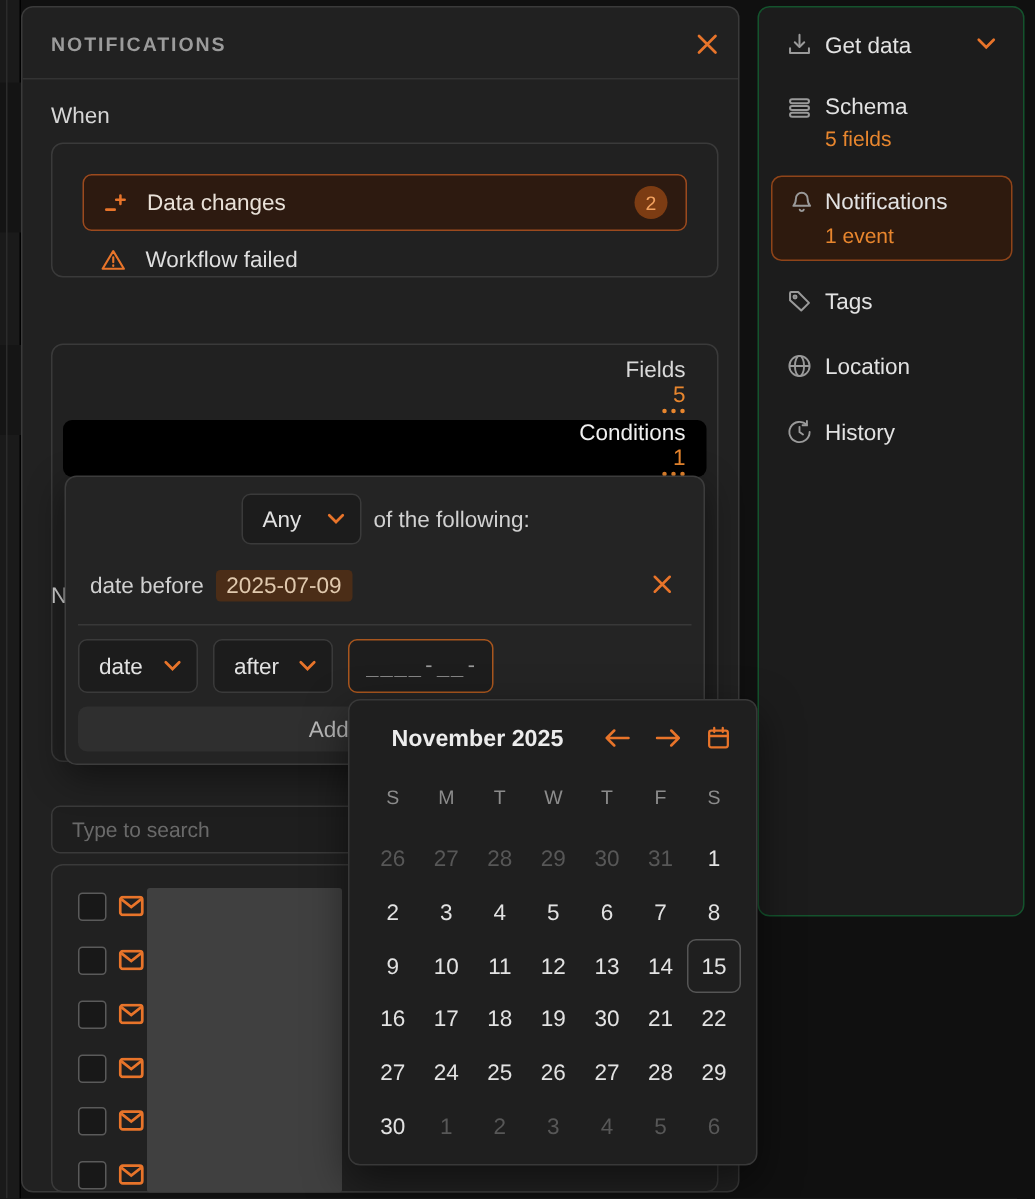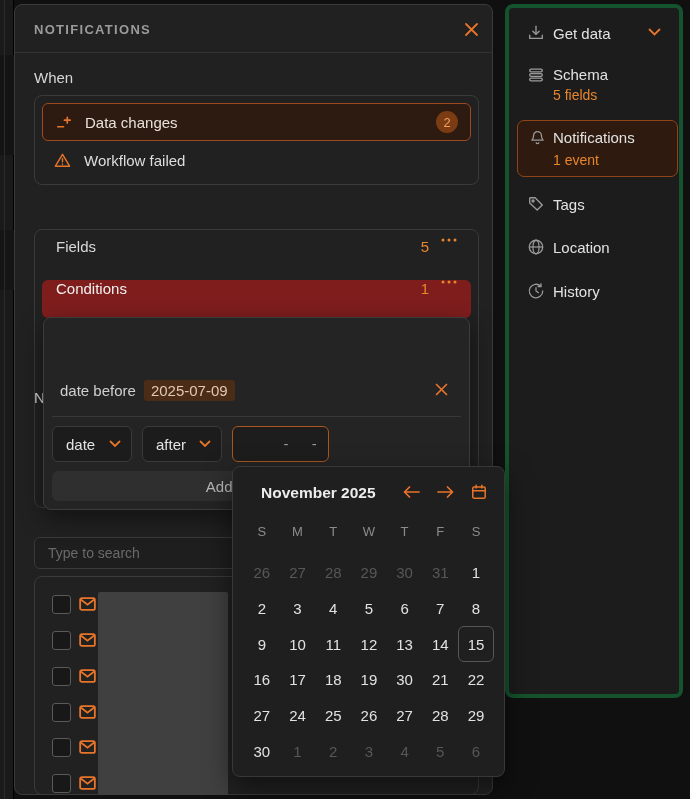--- a/index.html
+++ b/index.html
@@ -28,42 +28,42 @@
   .panel-title {
     position:absolute; left:19px; top:17px;
     font-size:13px; font-weight:700; letter-spacing:1.3px; color:#9b9b9b;
   }
   .close-btn { position:absolute; right:8px; top:11px; width:26px; height:26px; display:flex; align-items:center; justify-content:center; color:#e8742a; cursor:pointer; }
 
   .section-label { position:absolute; left:19px; font-size:15px; color:#d6d6d6; }
 
   .when-box {
     position:absolute; left:19px; top:90px; width:445px; height:90px;
-    border:1px solid #3a3a3a; border-radius:8px; padding:7px;
+    border:1px solid #3a3a3a; border-radius:8px; padding:20px;
   }
   .opt-row {
     height:38px; border-radius:6px; display:flex; align-items:center; padding:0 12px; gap:13px;
     font-size:15px; color:#dedede;
   }
   .opt-row.active { background:#2d1a10; border:1px solid #9c4a1e; color:#e9e1d8; }
   .badge {
     margin-left:auto; min-width:22px; height:22px; border-radius:11px;
     background:#7c3c13; color:#f2a15f; font-size:13px;
     display:flex; align-items:center; justify-content:center; padding:0 6px;
   }
 
   .track-box {
     position:absolute; left:19px; top:224px; width:445px; height:279px;
     border:1px solid #3a3a3a; border-radius:8px; padding:8px 7px;
   }
   .track-row {
-    height:38px; border-radius:6px; display:flex; align-items:flex-start; padding:0 14px;
-    font-size:15px; color:#d9d9d9;
-  }
-  .track-row.selected { background:#7f1d1d; color:#f0f0f0; }
+    height:38px; border-radius:6px; display:flex; align-items:flex-end; padding:0 14px;
+    font-size:15px; color:#d9d9d9;flex-direction:column;
+  }
+  .track-row.selected { background:#000000; color:#f0f0f0; }
   .track-count { margin-left:auto; color:#e8862e; font-size:15px; }
   .dots-icon { margin-left:12px; color:#e8862e; display:flex; align-items:center; }
 
   .hidden-heading {
     position:absolute; left:19px; top:384px; width:10px; height:18px;
     overflow:hidden; font-size:15px; color:#d6d6d6; white-space:nowrap;
   }
 
   .search-box {
     position:absolute; left:19px; top:532px; width:445px; height:32px;
@@ -158,22 +158,22 @@
   .cal-grid { top:88px; grid-auto-rows:35.7px; }
   .cal-cell {
     display:flex; align-items:center; justify-content:center;
     font-size:15px; color:#e2e2e2; cursor:pointer; border-radius:6px;
   }
   .cal-cell.muted { color:#575757; }
   .cal-cell.selected { border:1px solid #555; }
 
   
   .sidebar {
-    left:505px; top:4px; width:178px; height:694px;
-    background:#1c1c1c; border:4px solid #14532d; border-radius:8px; z-index:1;
+    left:505px; top:4px; width:178px; height:607px;
+    background:#1c1c1c; border:1px solid #14532d; border-radius:8px; z-index:1;
   }
   .side-item { position:absolute; left:0; width:100%; }
   .side-icon { position:absolute; left:18px; color:#9a9a9a; display:flex; }
   .side-label { position:absolute; left:44px; font-size:15px; color:#e2e2e2; }
   .side-sub { position:absolute; left:44px; font-size:14px; color:#e8862e; }
   .side-chevron { position:absolute; right:18px; color:#e8742a; display:flex; }
   .side-active {
     position:absolute; left:8px; top:112px; width:161px; height:57px;
     background:#2e1a0e; border:1px solid #8f4419; border-radius:7px;
   }
@@ -315,20 +315,31 @@
           </svg>
         </span>
       <span class="recip-frag"></span>
     </div>
   </div>
 
   <div class="redact"></div>
 </div>
 
 <div class="abs cond-popup">
+  <div class="any-row">
+    <div class="select-box any-select">
+      <span>Any</span>
+      <span class="chev">
+        <svg width="12" height="8" viewBox="0 0 12 8" fill="none" stroke="currentColor" stroke-width="1.8" stroke-linecap="round">
+            <path d="M1.5 1.5L6 6l4.5-4.5"></path>
+          </svg>
+      </span>
+    </div>
+    <div class="any-suffix">of the following:</div>
+  </div>
 
   <div class="cond-item">
     <span>date before</span>
     <span class="cond-chip">2025-07-09</span>
   </div>
   <div class="cond-remove">
     <svg width="13" height="13" viewBox="0 0 13 13">
         <path d="M1.5 1.5l10 10M11.5 1.5l-10 10" stroke="currentColor" stroke-width="1.7" stroke-linecap="round"></path>
       </svg>
   </div>

